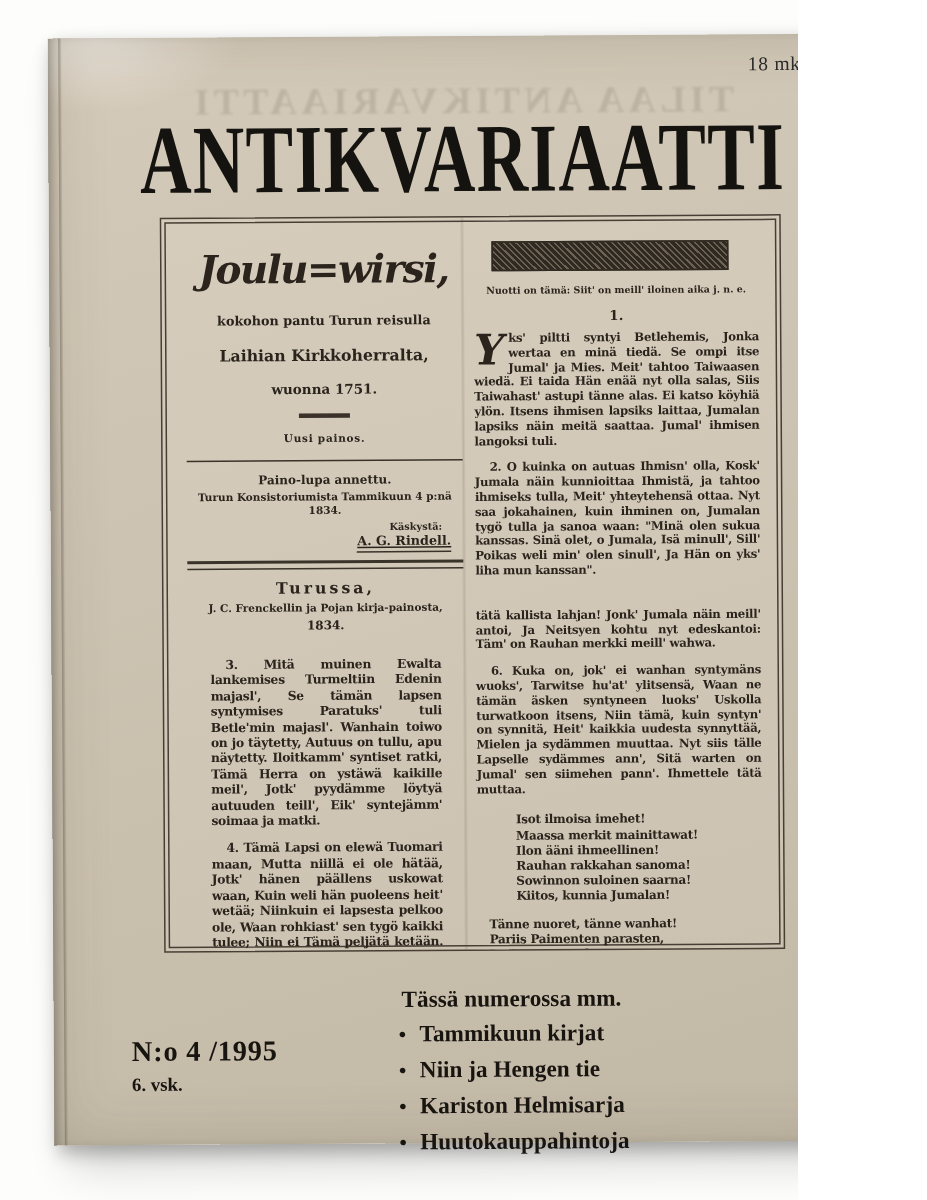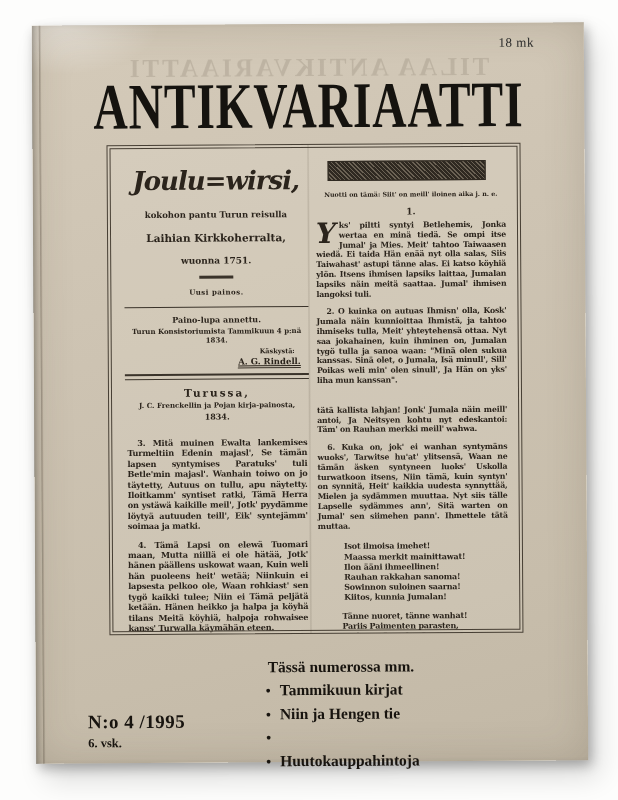--- a/index.html
+++ b/index.html
@@ -1,16 +1,16 @@
 <!DOCTYPE html>
 <html><head>
 <meta charset="utf-8">
 <style>
   html,body{margin:0;padding:0;background:#fff;}
-  .stage{position:relative;width:618px;height:800px;background:#fdfdfc;overflow:hidden;
+  .stage{position:relative;width:532px;height:800px;background:#fdfdfc;overflow:hidden;
          font-family:"Liberation Serif",serif;}
   
   .cover{position:absolute;left:34px;top:24px;width:552px;height:738px;
          background:
            radial-gradient(140px 70px at 30px 0,rgba(255,255,255,.45),rgba(255,255,255,0) 70%),
            linear-gradient(165deg,#d4cab9 0%,#cdc3b2 40%,#c7bdab 78%,#c2b8a6 100%);
          box-shadow: inset 0 0 40px rgba(70,60,45,.18),
                      inset 6px 0 9px -6px rgba(0,0,0,.45),
                      3px 5px 12px rgba(0,0,0,.28),
                      10px 16px 28px rgba(0,0,0,.14);
@@ -44,44 +44,44 @@
   .rule-full{margin-top:10px;border-top:1.5px solid #3a332a;}
   .imp1{margin-top:7px;text-align:center;font-weight:bold;font-size:8px;}
   .imp2{margin-top:2px;text-align:center;font-weight:bold;font-size:7px;}
   .kasky{margin-top:3px;text-align:right;padding-right:14px;font-weight:bold;font-size:6.5px;}
   .sig{margin-top:1px;text-align:right;padding-right:8px;font-weight:bold;font-size:8.5px;}
   .sig span{border-bottom:1px solid #3a332a;padding-bottom:1px;text-decoration:underline;}
   .rule-thick{margin-top:7px;height:3px;border-top:2px solid #3a332a;border-bottom:1px solid #3a332a;}
   .city{margin-top:7px;text-align:center;font-weight:bold;font-size:10.5px;letter-spacing:2px;}
   .printer{margin-top:2px;text-align:center;font-weight:bold;font-size:7px;}
   .year{margin-top:2px;text-align:center;font-weight:bold;font-size:8px;}
-  .verseL{margin:8px 2px 0;font-weight:bold;font-size:8.2px;line-height:10.4px;
+  .verseL{margin:8px 15px 0;font-weight:bold;font-size:8.2px;line-height:10.4px;
           text-align:justify;text-indent:10px;letter-spacing:-.2px;}
   .verseL.first{margin-top:16px;}
   .ornament-band{margin:6px 0 0 12px;width:158px;height:20px;border:1px solid #2f2921;box-sizing:border-box;
         background:repeating-linear-gradient(45deg,#2f2921 0 2px,#6b6254 2px 3px),
                    repeating-linear-gradient(-45deg,rgba(47,41,33,.9) 0 2px,rgba(0,0,0,0) 2px 4px),#453d32;}
   .tune{margin-top:10px;text-align:center;font-weight:bold;font-size:6.3px;}
   .vno{margin-top:9px;text-align:center;font-weight:bold;font-size:9px;}
   .verseR{margin:4px 0 0;font-weight:bold;font-size:7.8px;line-height:9.8px;
           text-align:justify;letter-spacing:-.2px;}
   .verseR.indent{text-indent:10px;margin-top:8px;}
   .verseR.cont{margin-top:20px;}
   .dropcap{float:left;font-size:28px;line-height:22px;padding:2px 3px 0 0;font-weight:bold;font-style:italic;}
   .closing{margin:10px 0 0 26px;font-weight:bold;font-size:8px;line-height:10.2px;letter-spacing:-.2px;}
   .closing span{display:block;}
-  .closing.second{margin-top:8px;margin-left:24px;}
+  .closing.second{margin-top:8px;margin-left:8px;}
   .closing.second span:last-child{display:inline-block;border-bottom:1px solid #2b241c;padding-bottom:1px;}
   
   .contents-heading{position:absolute;left:232px;top:634px;font-weight:bold;font-size:15.5px;color:#18140f;}
   .contents-list{position:absolute;left:230px;top:657px;}
   .contents-item{display:flex;align-items:baseline;margin-bottom:6px;
                  font-weight:bold;font-size:15.5px;color:#18140f;line-height:17px;}
   .bullet{font-size:14px;margin-right:9px;}
-  .issue{position:absolute;left:52px;top:686px;color:#18140f;}
+  .issue{position:absolute;left:52px;top:666px;color:#18140f;}
   .issue .no{font-weight:bold;font-size:19px;letter-spacing:.5px;}
   .issue .vsk{margin-top:3px;font-weight:bold;font-size:12.5px;}
 </style>
 </head>
 <body>
 
 <div class="stage">
   <div class="cover">
     <div class="spine-line"></div>
 
@@ -152,20 +152,21 @@
       <div class="contents-item">
         <span class="bullet">•</span>
         <span>Tammikuun kirjat</span>
       </div>
       <div class="contents-item">
         <span class="bullet">•</span>
         <span>Niin ja Hengen tie</span>
       </div>
       <div class="contents-item">
         <span class="bullet">•</span>
+        <span>Kariston Helmisarja</span>
       </div>
       <div class="contents-item">
         <span class="bullet">•</span>
         <span>Huutokauppahintoja</span>
       </div>
     </div>
 
     <div class="issue">
       <div class="no">N:o 4 /1995</div>
       <div class="vsk">6. vsk.</div>

